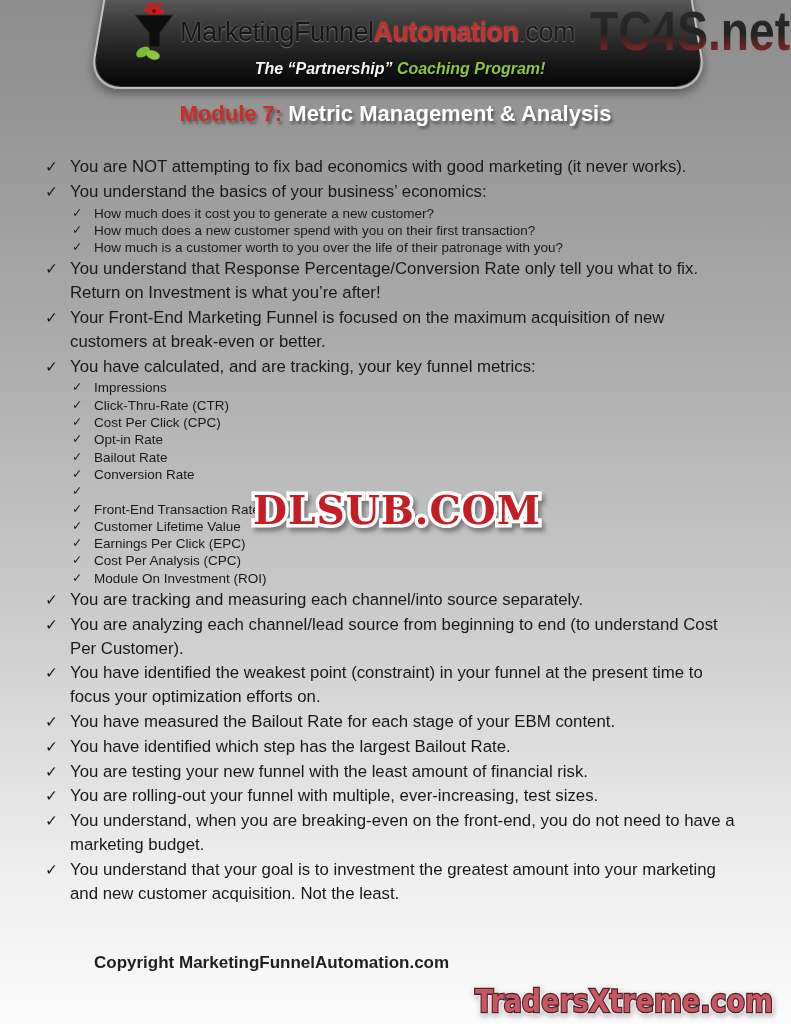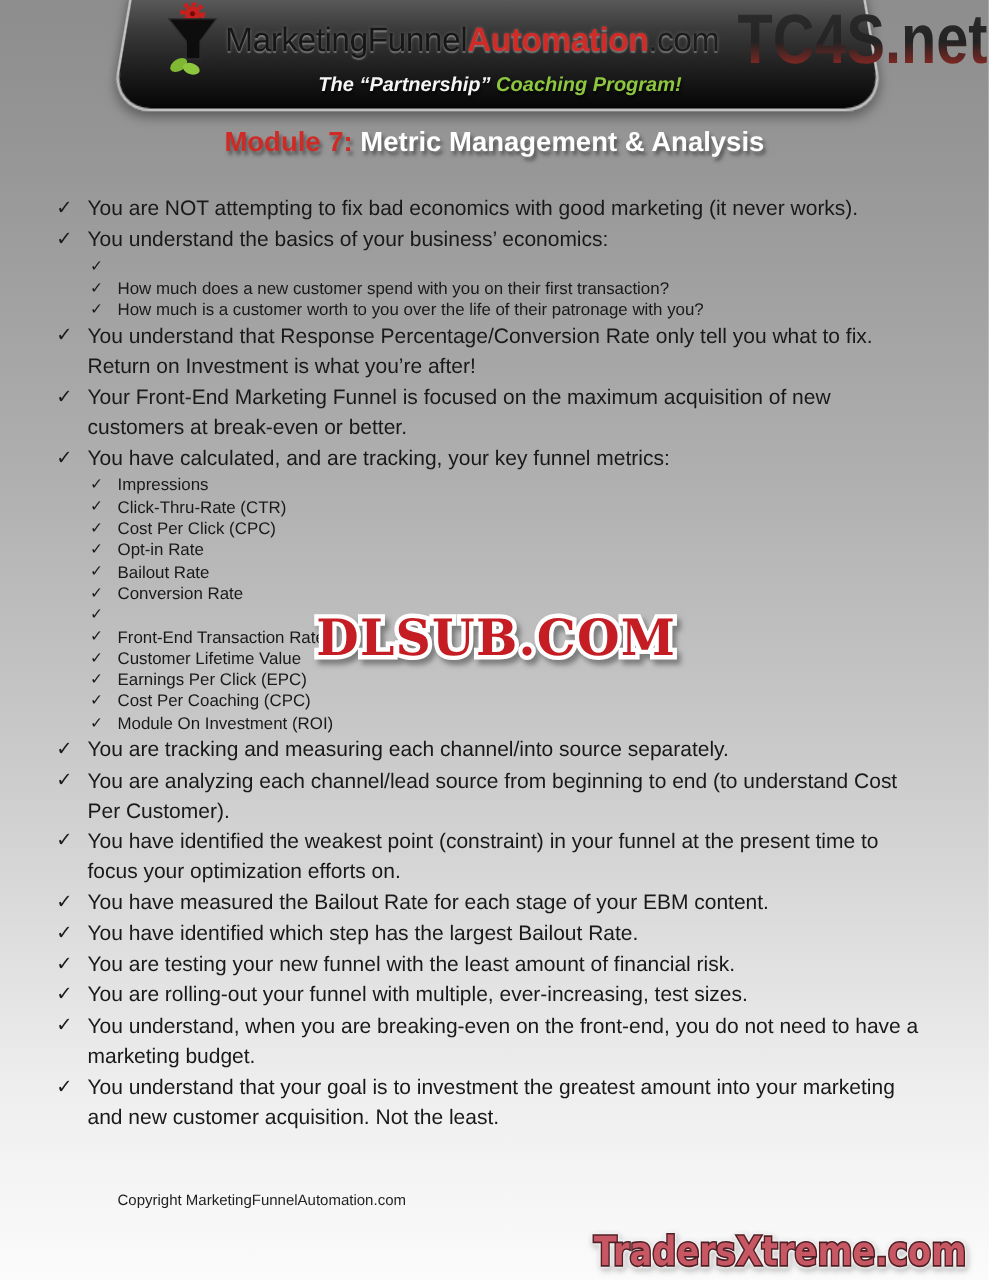--- a/index.html
+++ b/index.html
@@ -55,21 +55,21 @@
   .sub{display:flex;gap:10px;font-size:13.5px;line-height:17.3px;}
   .sub .check{flex:0 0 12px;font-size:12.5px;}
 
   
   .dlsub{position:absolute;left:244px;top:482px;z-index:8;
          filter:drop-shadow(3px 4px 2px rgba(70,70,70,.55));}
   .traders{position:absolute;left:468px;top:978px;z-index:8;
          filter:drop-shadow(0 0 1.5px #ffffff) drop-shadow(0 0 1px #f0f0f0) drop-shadow(1px 2px 2px rgba(0,0,0,.28));}
 
   
-  .copyright{position:absolute;left:94px;top:953px;font-size:12px;color:#1f1f1f;}
+  .copyright{position:absolute;left:94px;top:953px;font-size:17px;color:#1f1f1f;font-weight:bold;}
 </style>
 </head>
 <body>
 
 <div class="page">
 
   <div class="tab-bg"></div>
 
   <div class="tab-content">
     <div class="logo-row">
@@ -114,20 +114,21 @@
       <span class="txt">You are NOT attempting to fix bad economics with good marketing (it never works).</span>
     </div>
 
     <div class="item">
       <span class="check">✓</span>
       <span class="txt">You understand the basics of your business’ economics:</span>
     </div>
     <div class="subs">
       <div class="sub">
           <span class="check">✓</span>
+          <span class="txt">How much does it cost you to generate a new customer?</span>
         </div>
       <div class="sub">
           <span class="check">✓</span>
           <span class="txt">How much does a new customer spend with you on their first transaction?</span>
         </div>
       <div class="sub">
           <span class="check">✓</span>
           <span class="txt">How much is a customer worth to you over the life of their patronage with you?</span>
         </div>
     </div>
@@ -181,21 +182,21 @@
       <div class="sub">
           <span class="check">✓</span>
           <span class="txt">Customer Lifetime Value</span>
         </div>
       <div class="sub">
           <span class="check">✓</span>
           <span class="txt">Earnings Per Click (EPC)</span>
         </div>
       <div class="sub">
           <span class="check">✓</span>
-          <span class="txt">Cost Per Coaching (CPC)</span>
+          <span class="txt">Cost Per Analysis (CPC)</span>
         </div>
       <div class="sub">
           <span class="check">✓</span>
           <span class="txt">Module On Investment (ROI)</span>
         </div>
     </div>
 
     <div class="item">
       <span class="check">✓</span>
       <span class="txt">You are tracking and measuring each channel/into source separately.</span>

